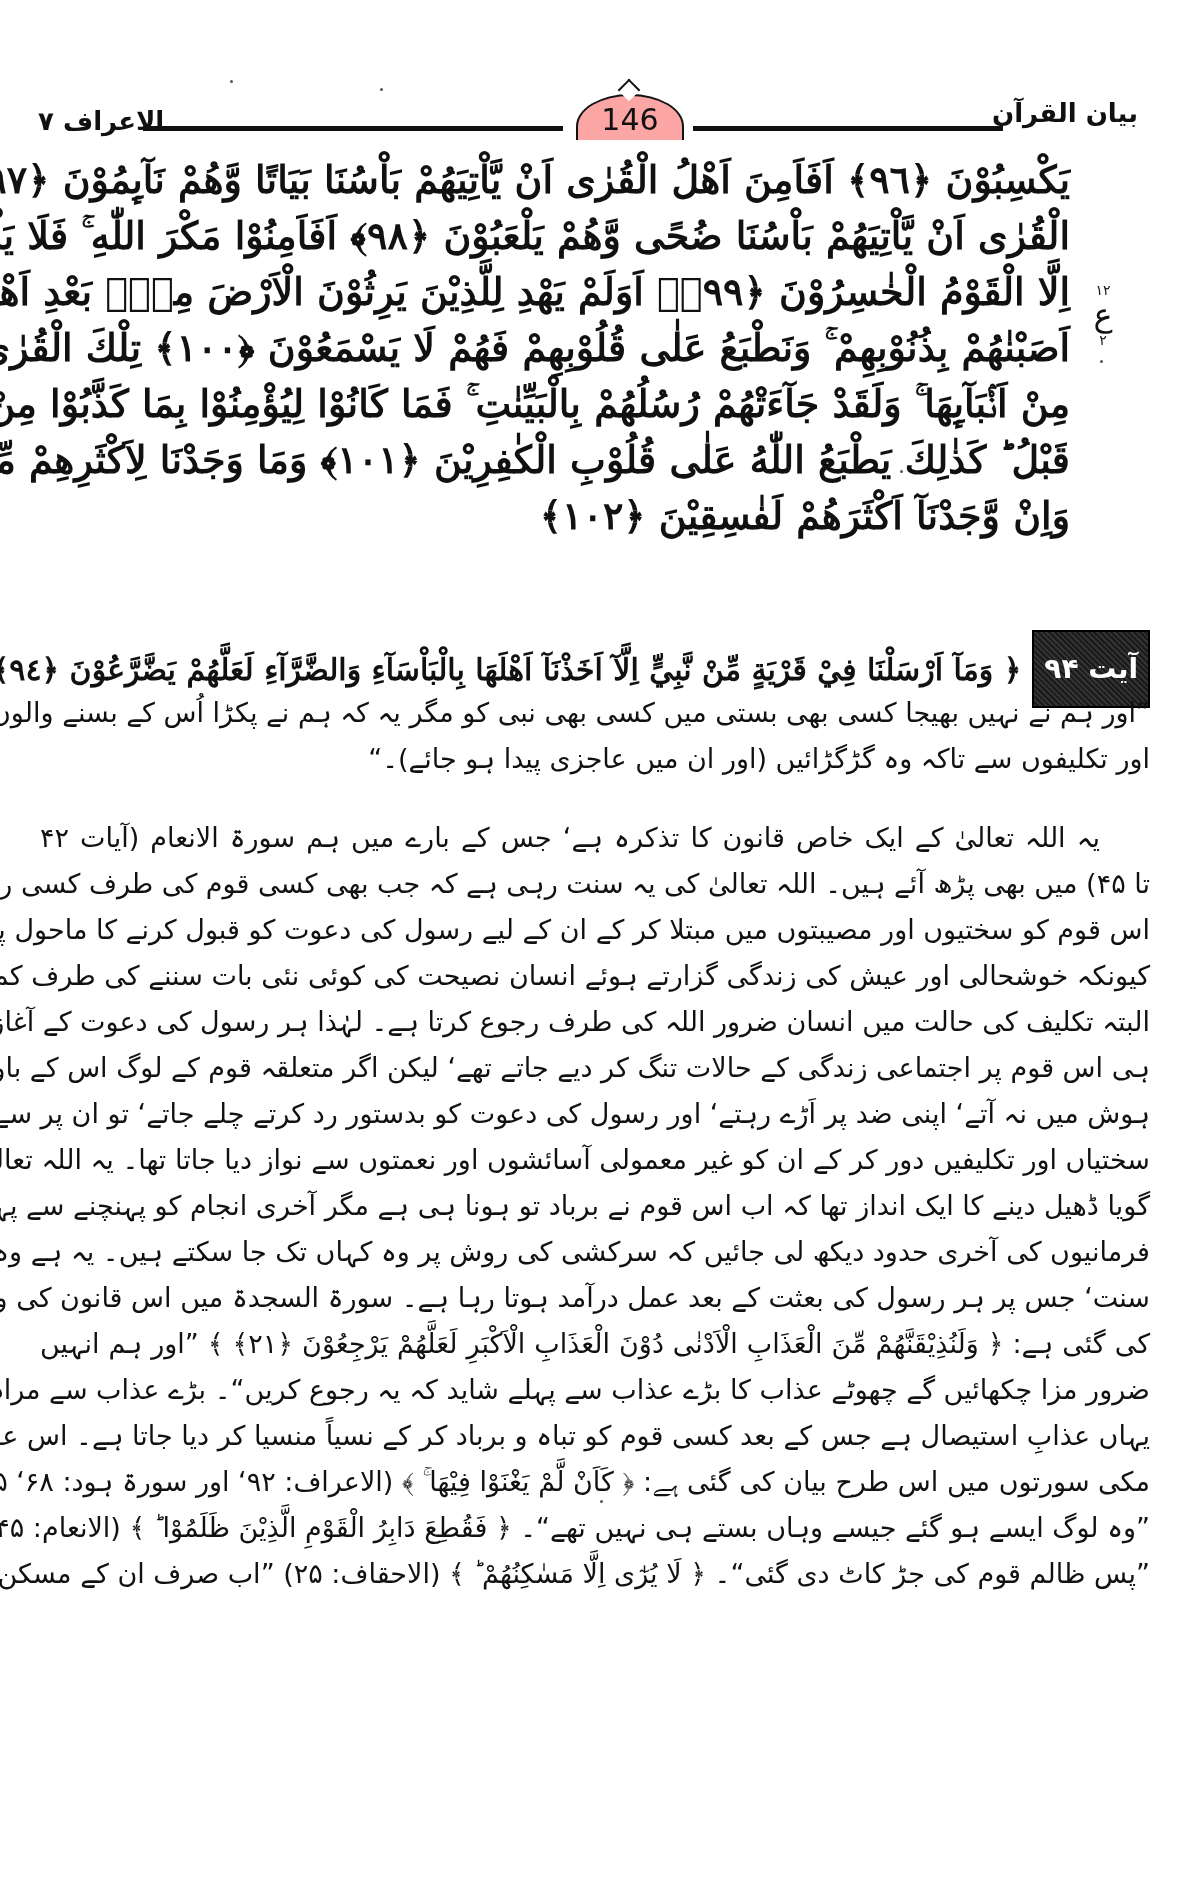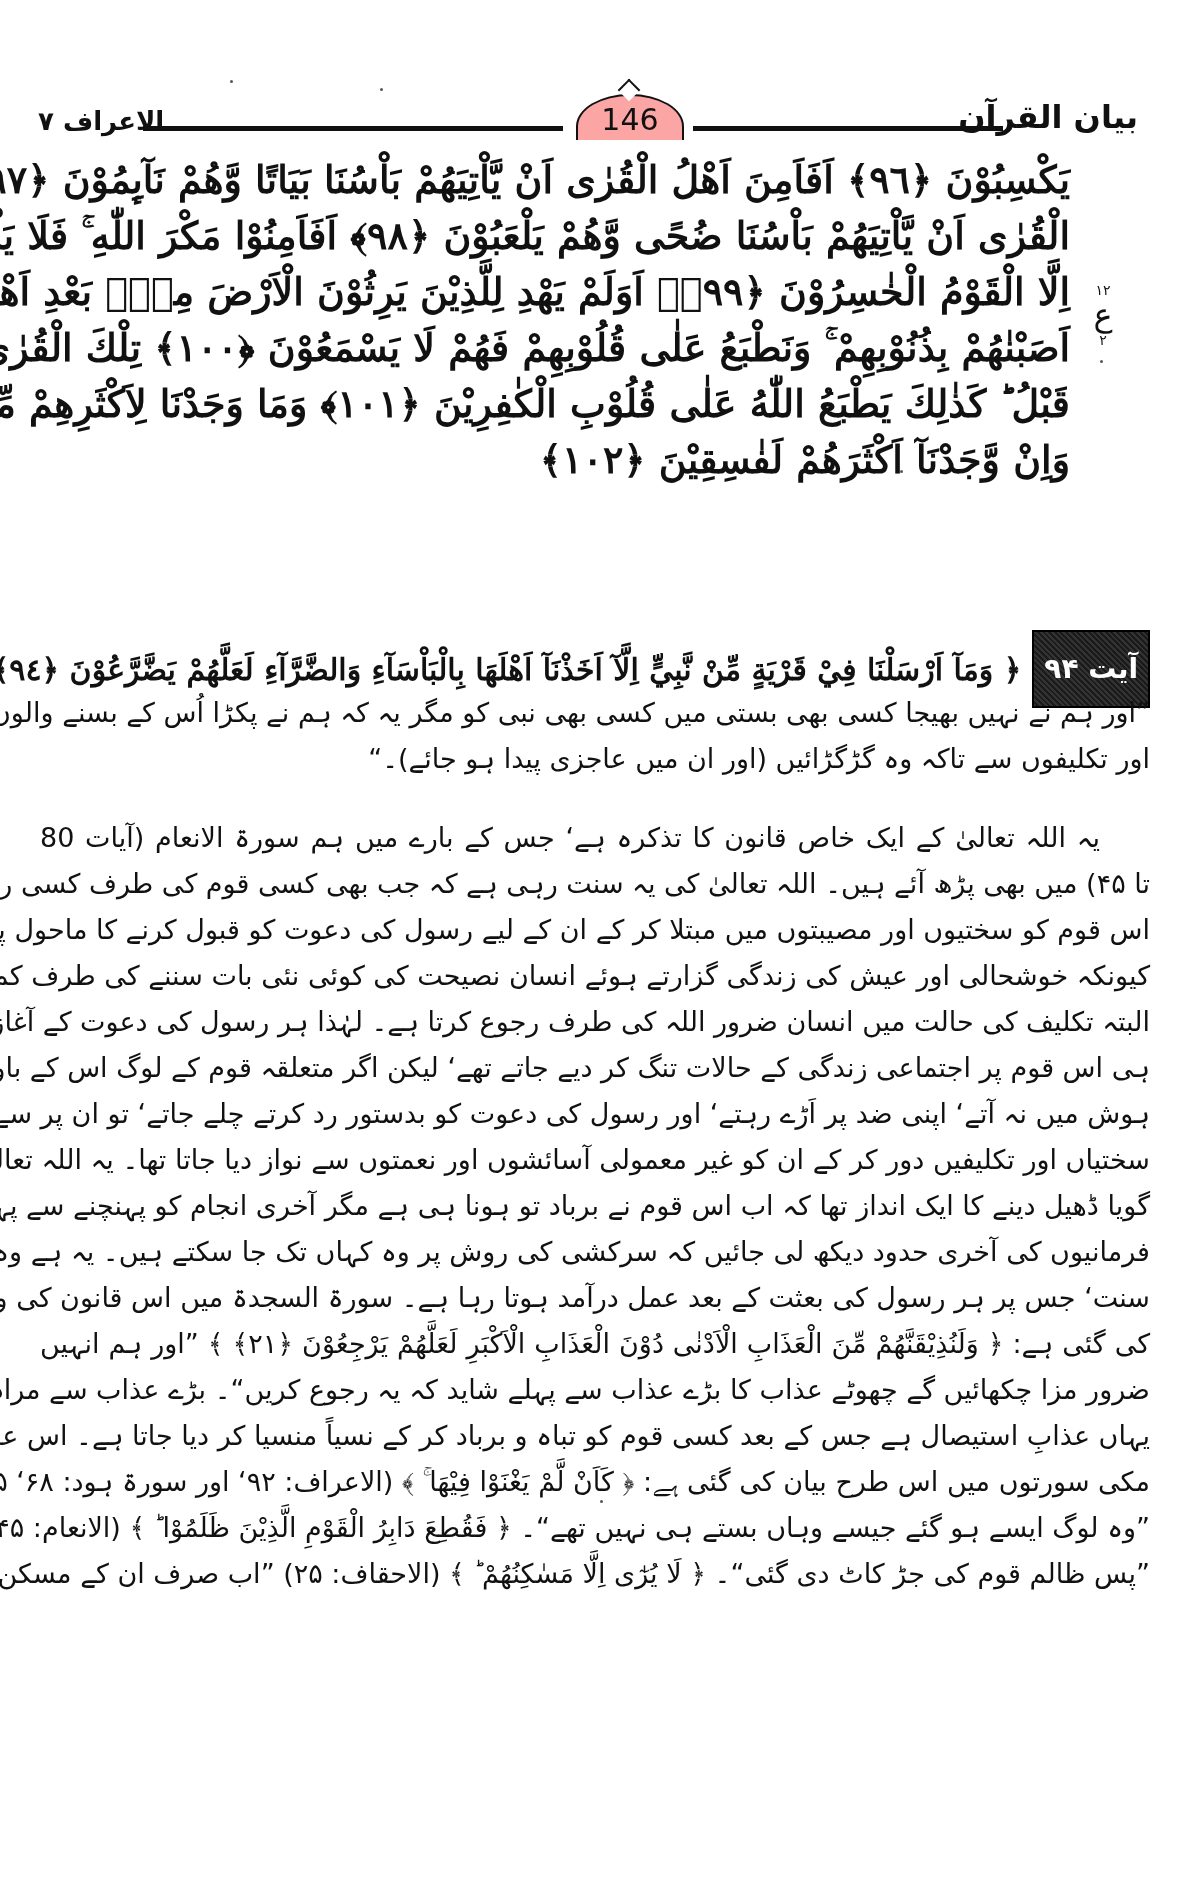--- a/index.html
+++ b/index.html
@@ -8,21 +8,21 @@
     font-family: "DejaVu Sans", sans-serif; color: #111;
   }
   .page { position: absolute; left: 0; top: 0; width: 1192px; height: 1490px; }
 
   
   .header { position: absolute; left: 38px; top: 92px; width: 1100px; height: 50px; direction: ltr; }
   .header-rule { position: absolute; top: 34px; height: 5px; background: #111; }
   .header-rule.left { left: 105px; width: 420px; }
   .header-rule.right { left: 655px; width: 310px; }
   .surah-title { position: absolute; left: 0; top: 14px; font-size: 26px; font-weight: bold; direction: rtl; white-space: nowrap; }
-  .book-title { position: absolute; right: 0; top: 6px; font-size: 32px; font-weight: bold; direction: rtl; white-space: nowrap; }
+  .book-title { position: absolute; right: 0; top: 6px; font-size: 26px; font-weight: bold; direction: rtl; white-space: nowrap; }
   .page-badge {
     position: absolute; left: 538px; top: 2px; width: 104px; height: 44px;
     border: 2px solid #111; border-bottom: none; border-radius: 50% 50% 0 0 / 70% 70% 0 0;
     text-align: center; font-size: 30px; line-height: 48px; background: #fca5a5;
   }
   .page-badge::before {
     content: ""; position: absolute; left: 43px; top: -14px; width: 14px; height: 14px;
     border-left: 2px solid #111; border-top: 2px solid #111; transform: rotate(45deg); background: #fff;
   }
 
@@ -72,20 +72,21 @@
     <div class="page-badge">146</div>
     <div class="header-rule right"></div>
     <span class="book-title">بیان القرآن</span>
   </div>
 
   <div class="quran-block">
     <div class="quran-line">يَكْسِبُوْنَ ﴿٩٦﴾ اَفَاَمِنَ اَهْلُ الْقُرٰى اَنْ يَّاْتِيَهُمْ بَاْسُنَا بَيَاتًا وَّهُمْ نَآىِٕمُوْنَ ﴿٩٧﴾ؕ اَوَاَمِنَ اَهْلُ</div>
     <div class="quran-line">الْقُرٰى اَنْ يَّاْتِيَهُمْ بَاْسُنَا ضُحًى وَّهُمْ يَلْعَبُوْنَ ﴿٩٨﴾ اَفَاَمِنُوْا مَكْرَ اللّٰهِ ۚ فَلَا يَاْمَنُ مَكْرَ اللّٰهِ</div>
     <div class="quran-line">اِلَّا الْقَوْمُ الْخٰسِرُوْنَ ﴿٩٩﴾ۧ اَوَلَمْ يَهْدِ لِلَّذِيْنَ يَرِثُوْنَ الْاَرْضَ مِنْۢ بَعْدِ اَهْلِهَآ اَنْ لَّوْ نَشَآءُ</div>
     <div class="quran-line">اَصَبْنٰهُمْ بِذُنُوْبِهِمْ ۚ وَنَطْبَعُ عَلٰى قُلُوْبِهِمْ فَهُمْ لَا يَسْمَعُوْنَ ﴿١٠٠﴾ تِلْكَ الْقُرٰى نَقُصُّ عَلَيْكَ</div>
+    <div class="quran-line">مِنْ اَنْۢبَآىِٕهَا ۚ وَلَقَدْ جَآءَتْهُمْ رُسُلُهُمْ بِالْبَيِّنٰتِ ۚ فَمَا كَانُوْا لِيُؤْمِنُوْا بِمَا كَذَّبُوْا مِنْ</div>
     <div class="quran-line">قَبْلُ ؕ كَذٰلِكَ يَطْبَعُ اللّٰهُ عَلٰى قُلُوْبِ الْكٰفِرِيْنَ ﴿١٠١﴾ وَمَا وَجَدْنَا لِاَكْثَرِهِمْ مِّنْ عَهْدٍ ۚ</div>
     <div class="quran-line" style="text-align-last: right;">وَاِنْ وَّجَدْنَآ اَكْثَرَهُمْ لَفٰسِقِيْنَ ﴿١٠٢﴾</div>
   </div>
 
   <div class="ruku-marker">
     <span>١٢</span>
     <span class="big">ع</span>
     <span>٢</span>
   </div>
 
@@ -93,21 +94,21 @@
     <span class="ayah-label">آیت ۹۴</span>
     <span class="ayah-verse">﴿ وَمَآ اَرْسَلْنَا فِيْ قَرْيَةٍ مِّنْ نَّبِيٍّ اِلَّآ اَخَذْنَآ اَهْلَهَا بِالْبَاْسَآءِ وَالضَّرَّآءِ لَعَلَّهُمْ يَضَّرَّعُوْنَ ﴿٩٤﴾ ﴾</span>
   </div>
 
   <div class="urdu translation">
     <div class="line">”اور ہم نے نہیں بھیجا کسی بھی بستی میں کسی بھی نبی کو مگر یہ کہ ہم نے پکڑا اُس کے بسنے والوں کو سختیوں سے</div>
     <div class="line last">اور تکلیفوں سے تاکہ وہ گڑگڑائیں (اور ان میں عاجزی پیدا ہو جائے)۔“</div>
   </div>
 
   <div class="urdu commentary">
-    <div class="line indent">یہ اللہ تعالیٰ کے ایک خاص قانون کا تذکرہ ہے‘ جس کے بارے میں ہم سورۃ الانعام (آیات 80</div>
+    <div class="line indent">یہ اللہ تعالیٰ کے ایک خاص قانون کا تذکرہ ہے‘ جس کے بارے میں ہم سورۃ الانعام (آیات ۴۲</div>
     <div class="line">تا ۴۵) میں بھی پڑھ آئے ہیں۔ اللہ تعالیٰ کی یہ سنت رہی ہے کہ جب بھی کسی قوم کی طرف کسی رسول کو بھیجا جاتا تو</div>
     <div class="line">اس قوم کو سختیوں اور مصیبتوں میں مبتلا کر کے ان کے لیے رسول کی دعوت کو قبول کرنے کا ماحول پیدا کیا جاتا۔</div>
     <div class="line">کیونکہ خوشحالی اور عیش کی زندگی گزارتے ہوئے انسان نصیحت کی کوئی نئی بات سننے کی طرف کم ہی مائل ہوتا ہے‘</div>
     <div class="line">البتہ تکلیف کی حالت میں انسان ضرور اللہ کی طرف رجوع کرتا ہے۔ لہٰذا ہر رسول کی دعوت کے آغاز کے ساتھ</div>
     <div class="line">ہی اس قوم پر اجتماعی زندگی کے حالات تنگ کر دیے جاتے تھے‘ لیکن اگر متعلقہ قوم کے لوگ اس کے باوجود بھی</div>
     <div class="line">ہوش میں نہ آتے‘ اپنی ضد پر اَڑے رہتے‘ اور رسول کی دعوت کو بدستور رد کرتے چلے جاتے‘ تو ان پر سے وہ</div>
     <div class="line">سختیاں اور تکلیفیں دور کر کے ان کو غیر معمولی آسائشوں اور نعمتوں سے نواز دیا جاتا تھا۔ یہ اللہ تعالیٰ کی طرف سے</div>
     <div class="line">گویا ڈھیل دینے کا ایک انداز تھا کہ اب اس قوم نے برباد تو ہونا ہی ہے مگر آخری انجام کو پہنچنے سے پہلے ان کی نا</div>
     <div class="line">فرمانیوں کی آخری حدود دیکھ لی جائیں کہ سرکشی کی روش پر وہ کہاں تک جا سکتے ہیں۔ یہ ہے وہ قانون یا اللہ کی</div>
     <div class="line">سنت‘ جس پر ہر رسول کی بعثت کے بعد عمل درآمد ہوتا رہا ہے۔ سورۃ السجدۃ میں اس قانون کی وضاحت اس طرح</div>

